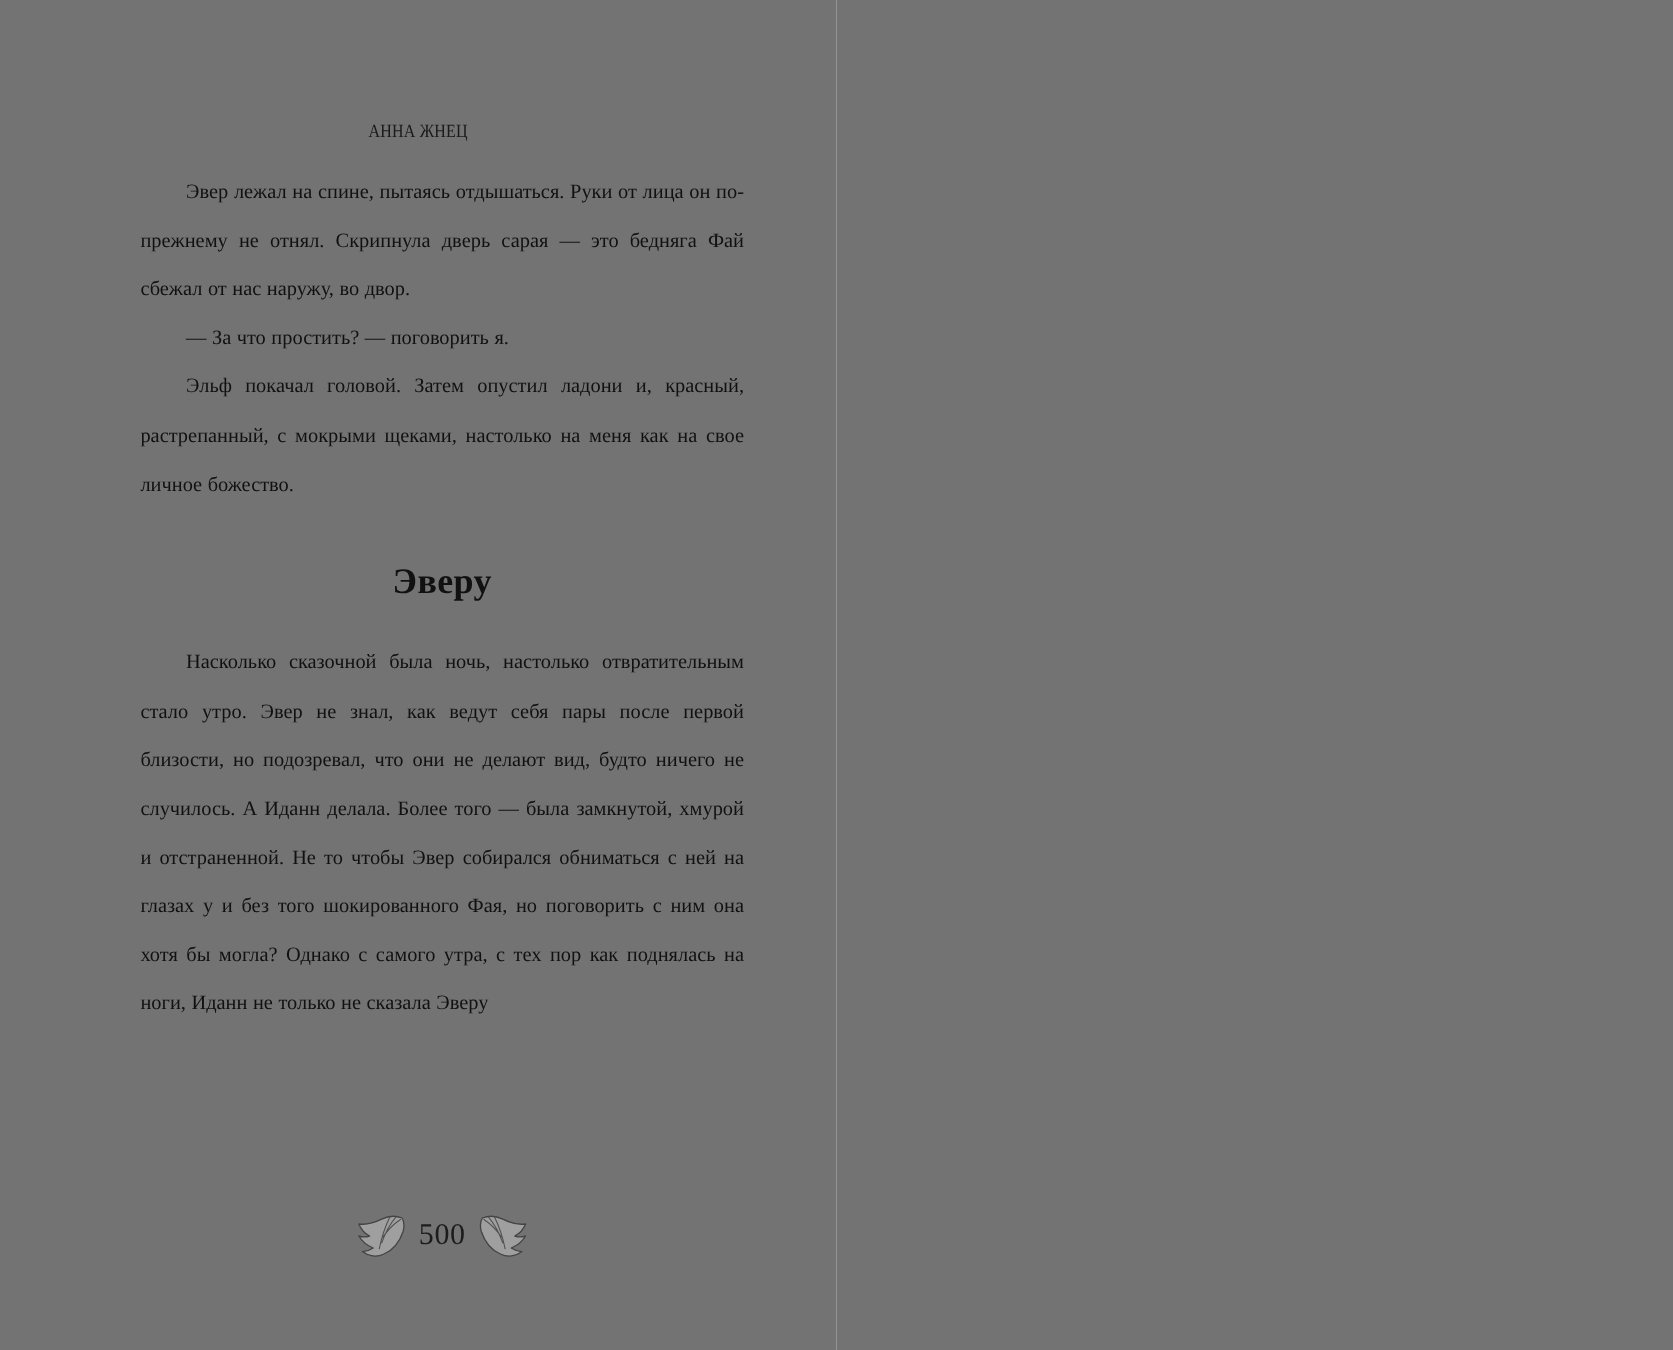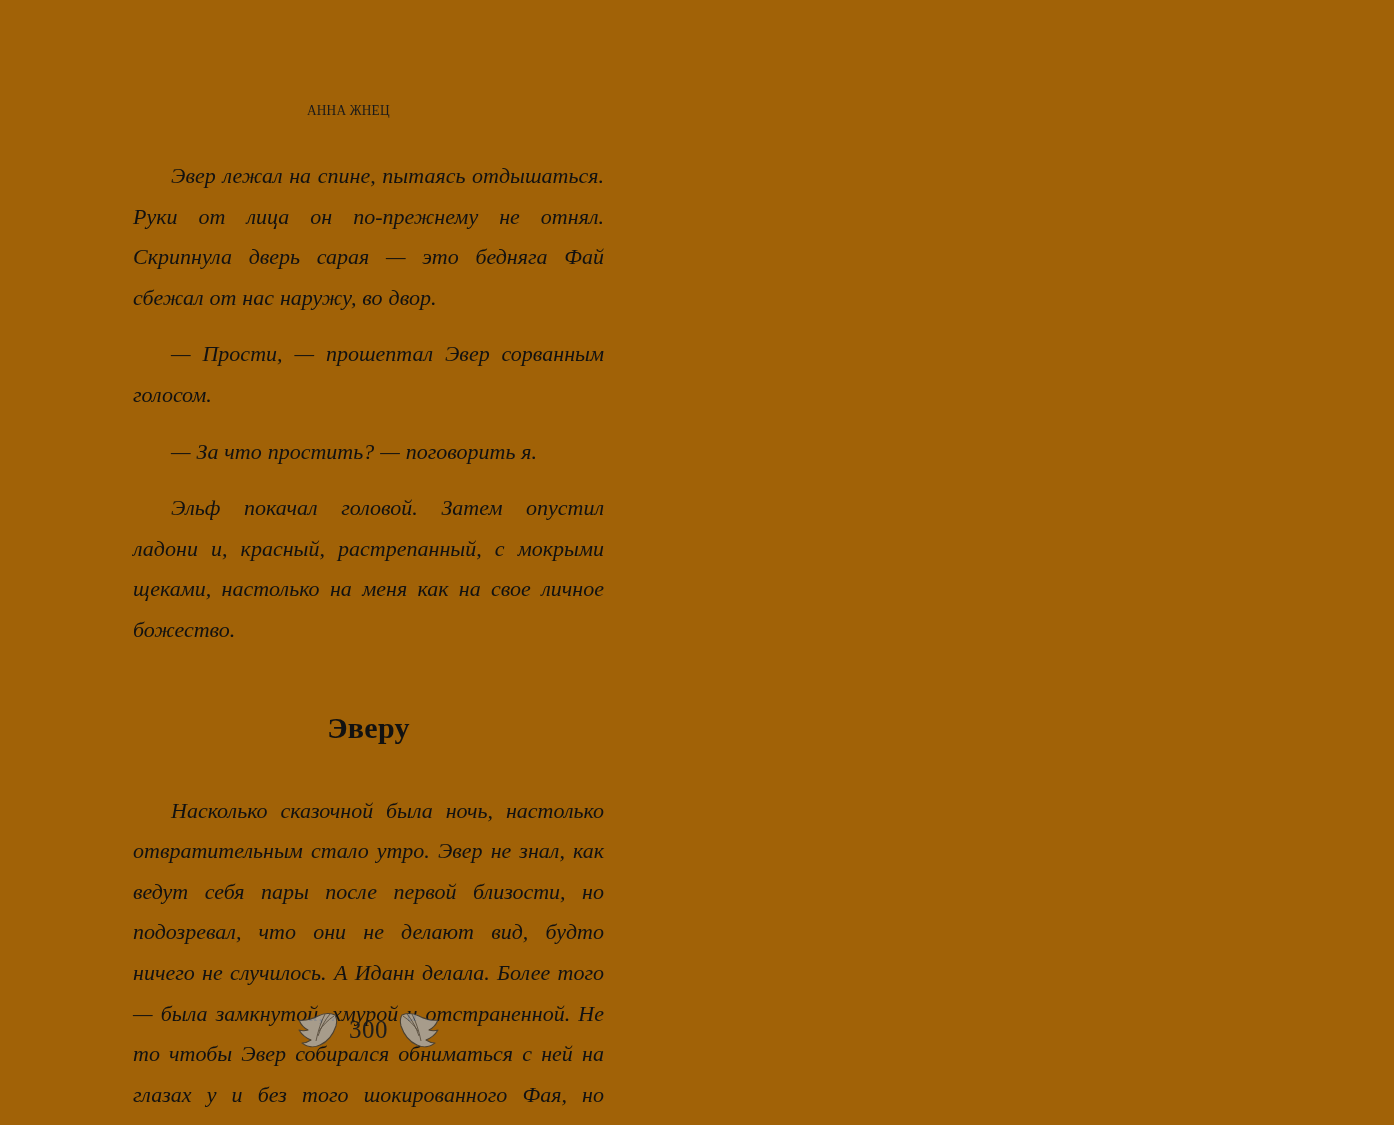--- a/index.html
+++ b/index.html
@@ -22,21 +22,21 @@
     width: 1394px;
     height: 1125px;
     background: #ffffff;
   }
 
   
   .page {
     position: absolute;
     top: 0;
     height: 1125px;
-    background: #a16207;
+    background: #737373;
   }
   .page--left  { left: 0px;   width: 697px; }
   .page--right { left: 697px; width: 697px; }
 
   
   .running-head {
     position: absolute;
     top: 101px;
     font-family: "Liberation Serif", "DejaVu Serif", serif;
     font-size: 15.5px;
@@ -50,29 +50,28 @@
 
   
   .textblock {
     position: absolute;
     top: 140px;
     width: 503px;
   }
   .page--left  .textblock { left: 117px; }
 
   .para {
-    margin: 16px;
+    margin: 0;
     text-align: justify;
     text-justify: inter-word;
     text-indent: 38px;
-    font-size: 22px;
+    font-size: 17px;
     line-height: 40.6px;
     hyphens: manual;
     word-spacing: 0.02em;
-    font-style: italic;
   }
 
   .section-title {
     margin: 0;
     text-align: center;
     font-size: 30px;
     font-weight: bold;
     line-height: 40px;
     padding-top: 41px;
     padding-bottom: 27px;
@@ -110,39 +109,38 @@
 <body>
 
 <div class="spread">
 
   <div class="page page--left">
 
     <div class="running-head">АННА ЖНЕЦ</div>
 
     <div class="textblock">
       <p class="para">Эвер лежал на спине, пытаясь отдышаться. Руки от лица он по-прежнему не отнял. Скрипнула дверь сарая — это бедняга Фай сбежал от нас наружу, во двор.</p>
-      <p class="para">— Прости, — прошептал Эвер сорванным голосом.</p>
       <p class="para">— За что простить? — поговорить я.</p>
       <p class="para">Эльф покачал головой. Затем опустил ладони и, красный, растрепанный, с мокрыми щеками, настолько на меня как на свое личное божество.</p>
 
       <h2 class="section-title">Эверу</h2>
 
       <p class="para">Насколько сказочной была ночь, настолько отвратительным стало утро. Эвер не знал, как ведут себя пары после первой близости, но подозревал, что они не делают вид, будто ничего не случилось. А Иданн делала. Более того — была замкнутой, хмурой и отстраненной. Не то чтобы Эвер собирался обниматься с ней на глазах у и без того шокированного Фая, но поговорить с ним она хотя бы могла? Однако с самого утра, с тех пор как поднялась на ноги, Иданн не только не сказала Эверу</p>
     </div>
 
     <div class="folio">
       <span class="wing wing--left">
         <svg viewBox="0 0 44 40" width="44" height="40" aria-hidden="true">
           <path d="M41 6 C36 4 30 4 24 7 C18 10 12 12 5 11 C7 16 10 19 14 21
                    C11 22 8 22 5 21 C8 26 12 29 17 31 C14 33 11 34 8 34
                    C13 38 20 39 26 36 C33 33 39 26 42 17 C43 13 43 9 41 6 Z" fill="#a9a9a9" stroke="#3a3a3a" stroke-width="1.1" stroke-linejoin="round"></path>
           <path d="M40 7 C34 11 29 16 25 22 M36 5 C31 11 27 18 24 27 M31 5 C27 13 24 22 22 32" fill="none" stroke="#4a4a4a" stroke-width="0.9"></path>
         </svg>
       </span>
-      <span class="folio-number">300</span>
+      <span class="folio-number">500</span>
       <span class="wing wing--right">
         <svg viewBox="0 0 44 40" width="44" height="40" aria-hidden="true">
           <path d="M41 6 C36 4 30 4 24 7 C18 10 12 12 5 11 C7 16 10 19 14 21
                    C11 22 8 22 5 21 C8 26 12 29 17 31 C14 33 11 34 8 34
                    C13 38 20 39 26 36 C33 33 39 26 42 17 C43 13 43 9 41 6 Z" fill="#a9a9a9" stroke="#3a3a3a" stroke-width="1.1" stroke-linejoin="round"></path>
           <path d="M40 7 C34 11 29 16 25 22 M36 5 C31 11 27 18 24 27 M31 5 C27 13 24 22 22 32" fill="none" stroke="#4a4a4a" stroke-width="0.9"></path>
         </svg>
       </span>
     </div>
   </div>

